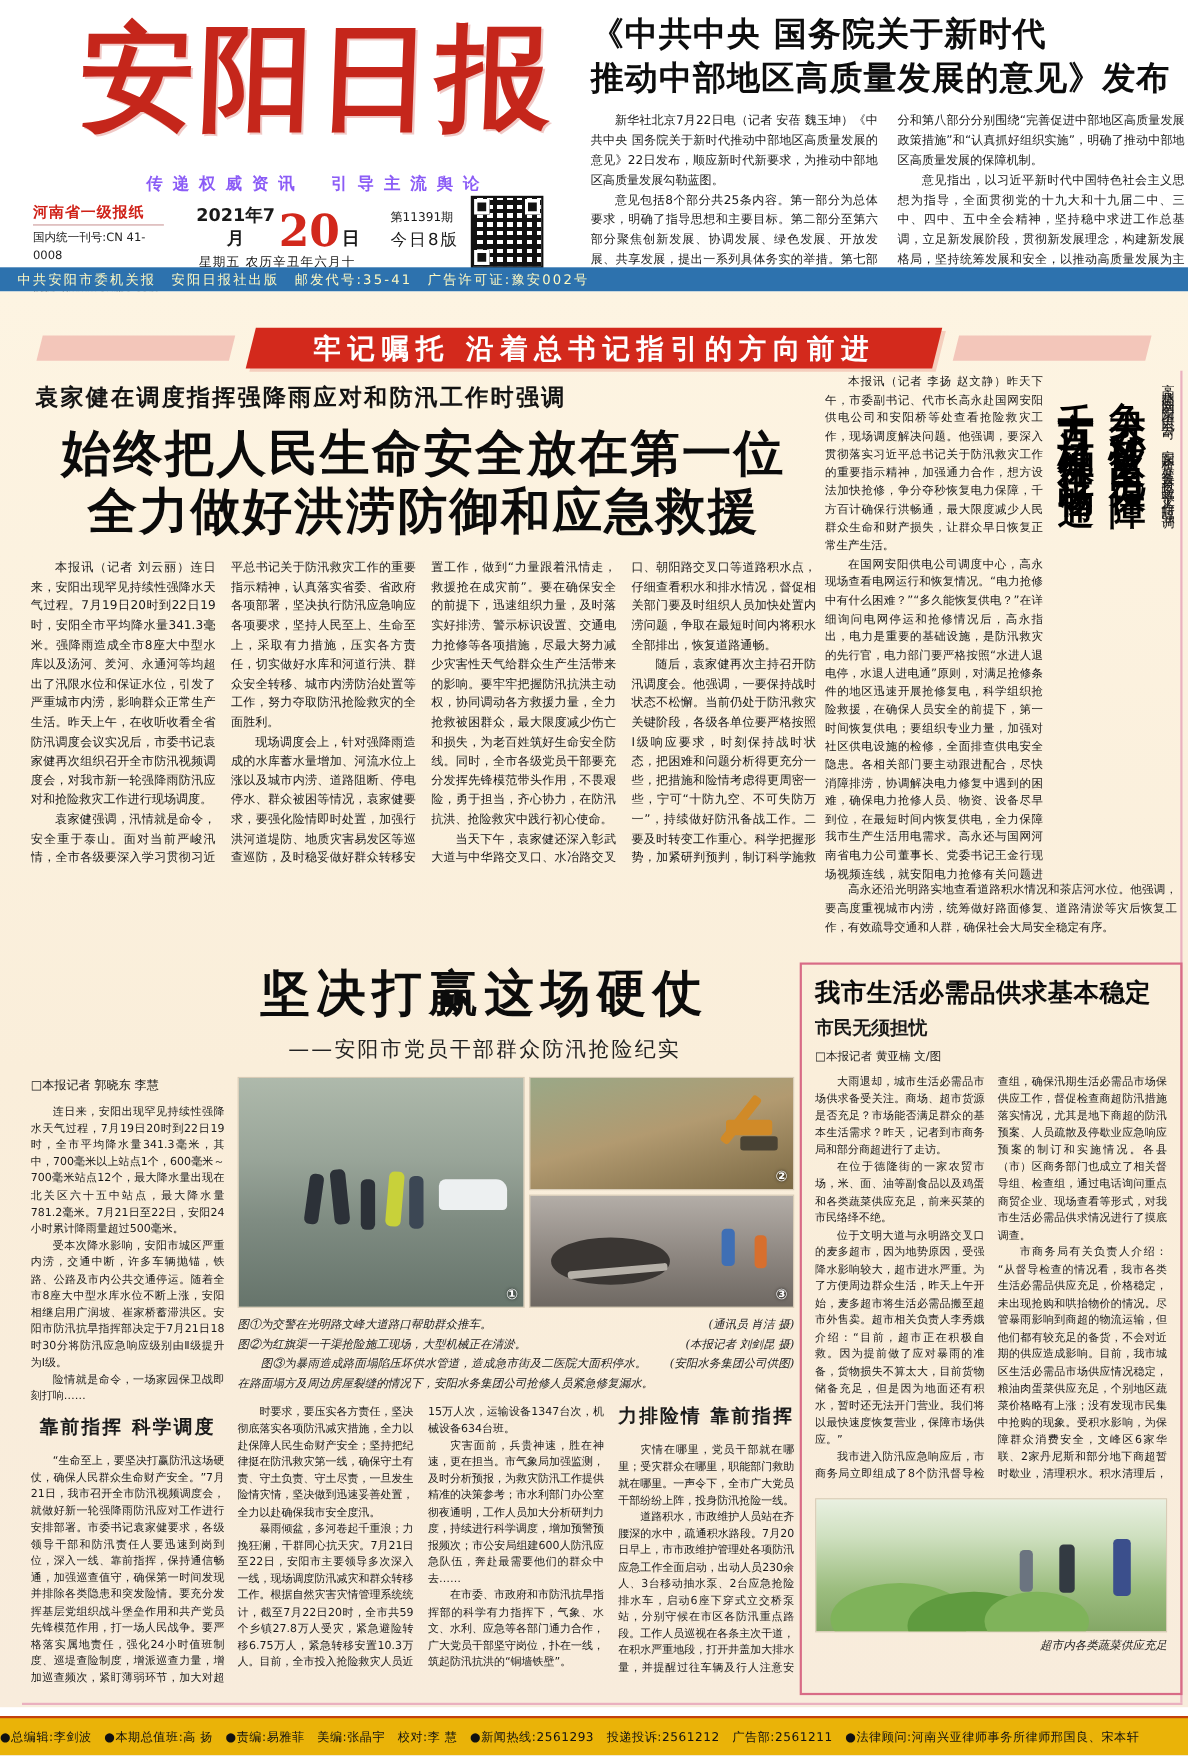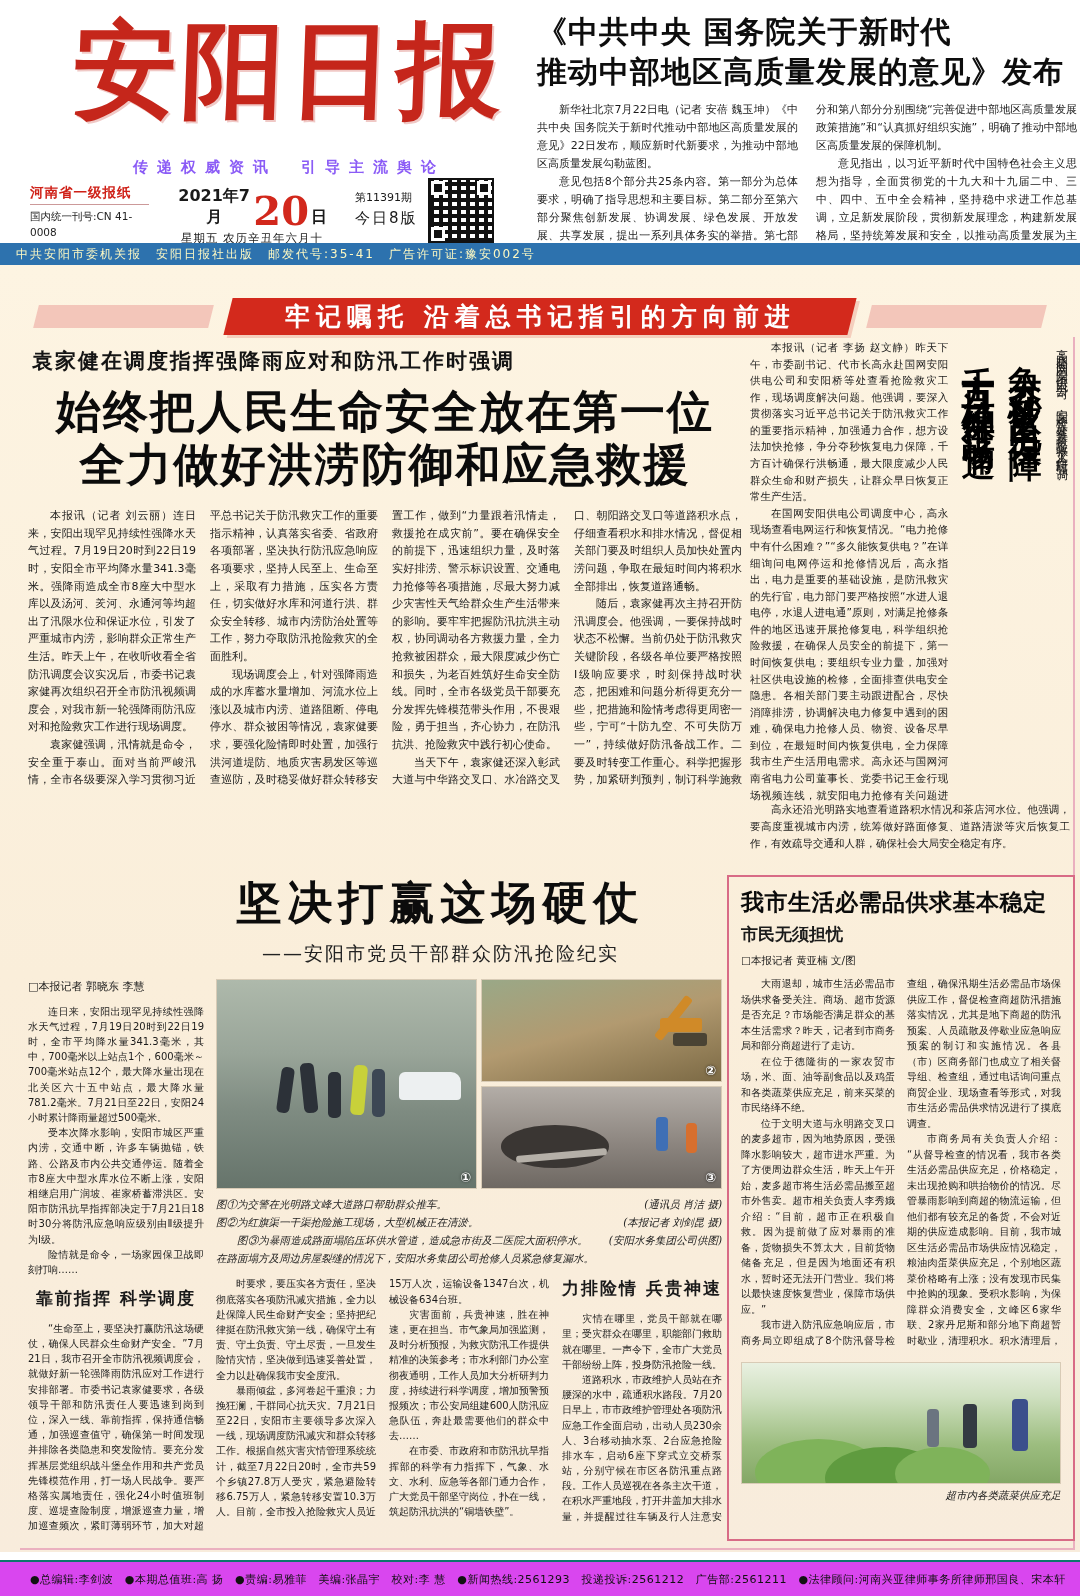--- a/index.html
+++ b/index.html
@@ -101,22 +101,22 @@
   .s-byline{font-size:10.5px;margin-top:8px;}
   .s-body{margin-top:8px;height:378px;column-count:2;column-gap:12px;font-size:10px;line-height:1.55;overflow:hidden;}
   .s-photo{position:relative;margin-top:8px;height:120px;overflow:hidden;border:1px solid #d8cbb6;
       background:linear-gradient(180deg,#e9f0e1 0%,#cfe0c0 28%,#9cbd7f 68%,#84a766 100%);}
   .veg{position:absolute;background:#5f9b3f;border-radius:50%;}
   .veg.l{background:#7fb35a;}
   .shopper{position:absolute;background:#333a42;border-radius:4px;}
   .s-caption{margin-top:5px;text-align:right;font-style:italic;font-size:10.5px;
       font-family:"DejaVu Serif","Liberation Serif",serif;}
   
-  .page-footer{position:absolute;left:0;top:1560px;width:1080px;height:36px;background:#d946ef;
-      border-top:2px solid #0f766e;display:flex;align-items:center;padding-left:30px;
+  .page-footer{position:absolute;left:0;top:1560px;width:1080px;height:36px;background:#eab308;
+      border-top:2px solid #c2410c;display:flex;align-items:center;
       font-size:11px;color:#111;box-sizing:border-box;letter-spacing:.5px;}
   h1,h2,h3,h4{margin:0;font-weight:inherit;}
 </style>
 </head>
 <body>
 
 <div class="page">
 
   <div class="masthead">
     <div class="brand">
@@ -257,21 +257,21 @@
             <p class="cap-p">
               <span class="cap-credit">(安阳水务集团公司供图)</span>
               <span>图③为暴雨造成路面塌陷压坏供水管道，造成急市街及二医院大面积停水。在路面塌方及周边房屋裂缝的情况下，安阳水务集团公司抢修人员紧急修复漏水。</span>
             </p>
           </div>
           <div class="flow-cols">
               <p class="para">时要求，要压实各方责任，坚决彻底落实各项防汛减灾措施，全力以赴保障人民生命财产安全；坚持把纪律挺在防汛救灾第一线，确保守土有责、守土负责、守土尽责，一旦发生险情灾情，坚决做到迅速妥善处置，全力以赴确保我市安全度汛。</p>
               <p class="para">暴雨倾盆，多河卷起千重浪；力挽狂澜，干群同心抗天灾。7月21日至22日，安阳市主要领导多次深入一线，现场调度防汛减灾和群众转移工作。根据自然灾害灾情管理系统统计，截至7月22日20时，全市共59个乡镇27.8万人受灾，紧急避险转移6.75万人，紧急转移安置10.3万人。目前，全市投入抢险救灾人员近15万人次，运输设备1347台次，机械设备634台班。</p>
               <p class="para">灾害面前，兵贵神速，胜在神速，更在担当。市气象局加强监测，及时分析预报，为救灾防汛工作提供精准的决策参考；市水利部门办公室彻夜通明，工作人员加大分析研判力度，持续进行科学调度，增加预警预报频次；市公安局组建600人防汛应急队伍，奔赴最需要他们的群众中去……</p>
               <p class="para">在市委、市政府和市防汛抗旱指挥部的科学有力指挥下，气象、水文、水利、应急等各部门通力合作，广大党员干部坚守岗位，扑在一线，筑起防汛抗洪的“铜墙铁壁”。</p>
-              <h4 class="flow-subhead">力排险情 兵贵神速</h4>
+              <h4 class="flow-subhead">力排险情 靠前指挥</h4>
               <p class="para">灾情在哪里，党员干部就在哪里；受灾群众在哪里，职能部门救助就在哪里。一声令下，全市广大党员干部纷纷上阵，投身防汛抢险一线。</p>
               <p class="para">道路积水，市政维护人员站在齐腰深的水中，疏通积水路段。7月20日早上，市市政维护管理处各项防汛应急工作全面启动，出动人员230余人、3台移动抽水泵、2台应急抢险排水车，启动6座下穿式立交桥泵站，分别守候在市区各防汛重点路段。工作人员巡视在各条主次干道，在积水严重地段，打开井盖加大排水量，并提醒过往车辆及行人注意安全。由于雨势大、任务量大，分布在全市77个积水点的工作人员很多都将近一天没有吃上一口饭。</p>
             </div>
         </div>
       </div>
     </div>
 
     <div class="supply">
       <h2 class="s-title">我市生活必需品供求基本稳定</h2>
       <div class="s-sub">市民无须担忧</div>

